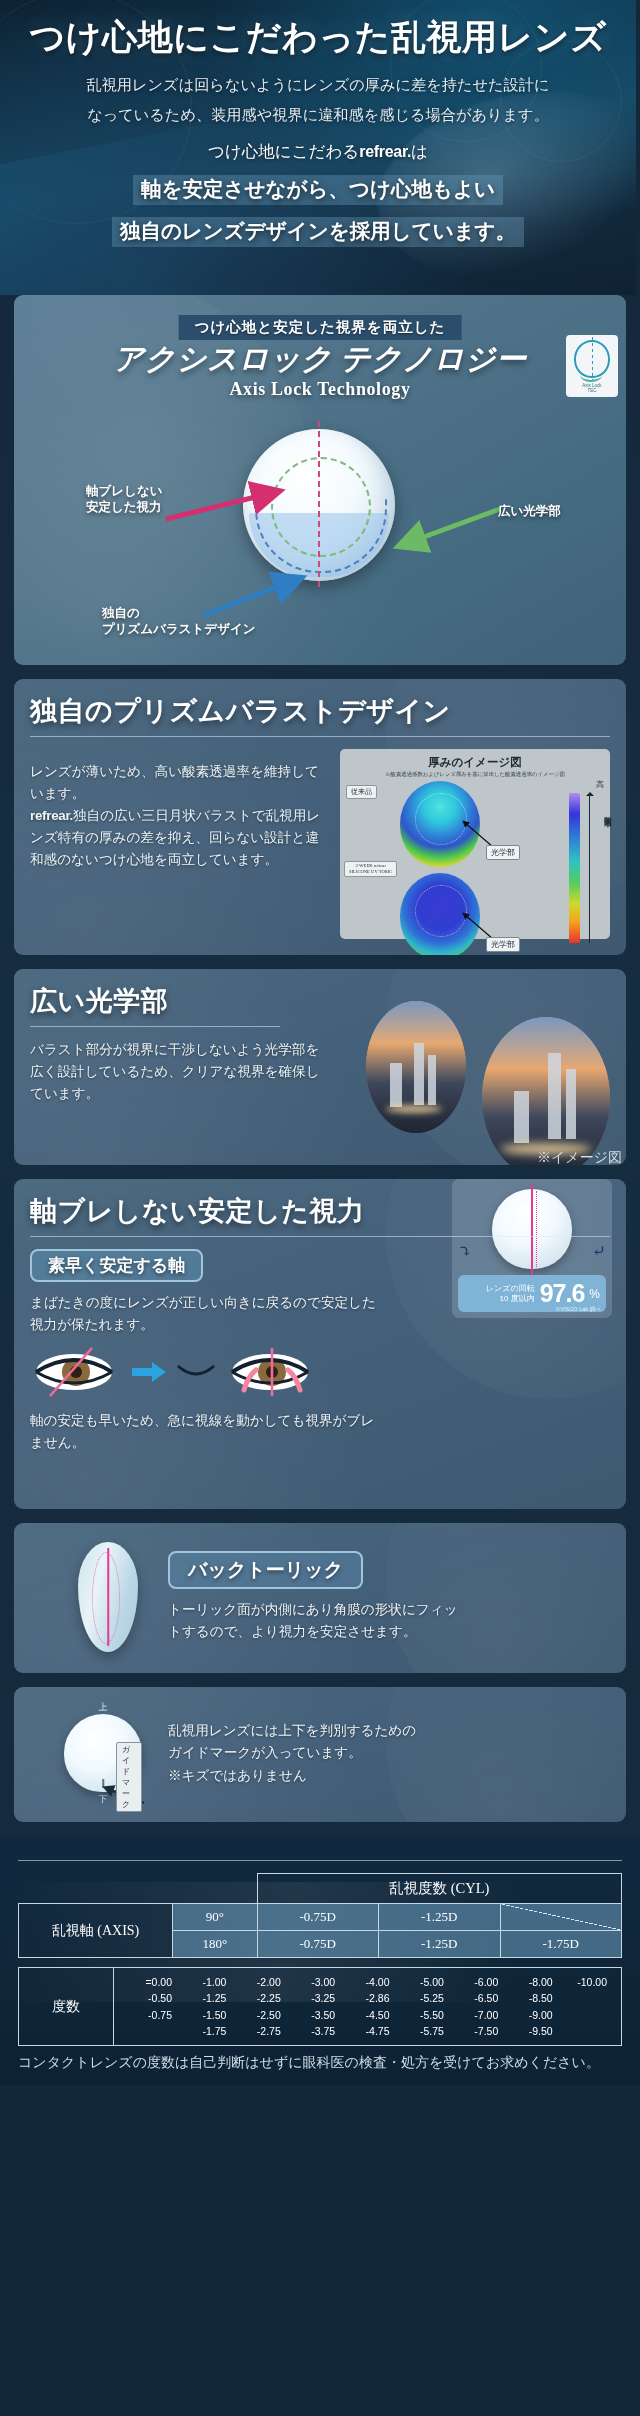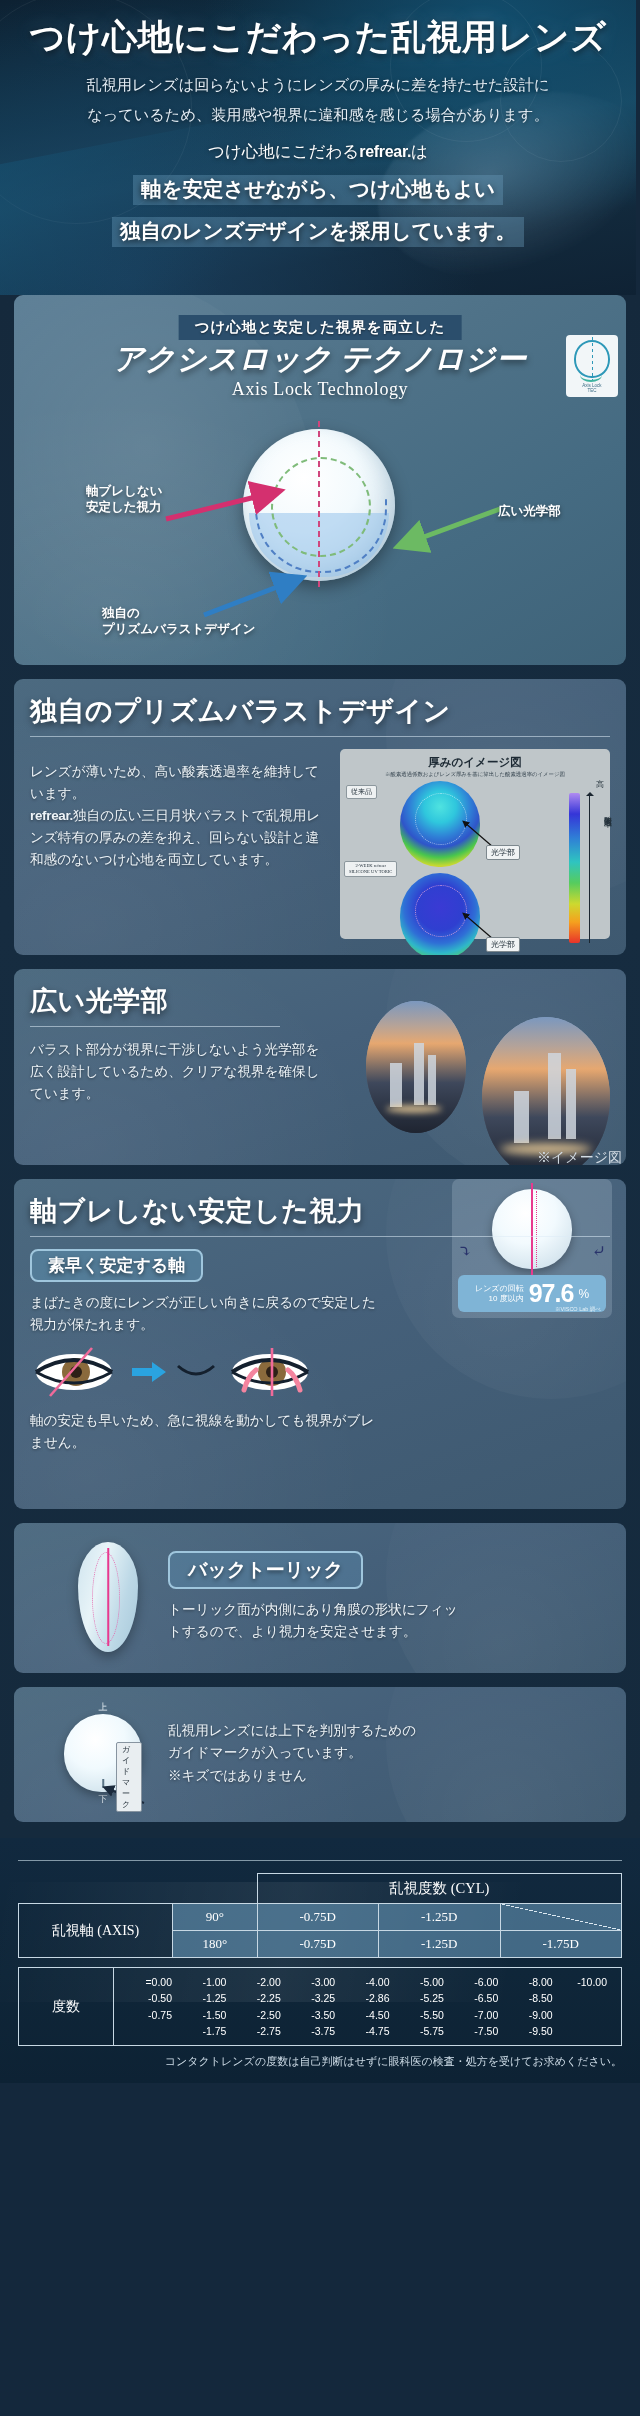--- a/index.html
+++ b/index.html
@@ -79,21 +79,21 @@
     background:#2b4e6c;padding:3px 16px;font-size:14.5px;font-weight:700;letter-spacing:1px;
     color:#fff;text-shadow:0 1px 2px rgba(0,0,0,.5);white-space:nowrap;
   }
   .alt-title{
     position:absolute;top:44px;left:0;width:100%;text-align:center;
     font-size:30px;font-weight:700;font-style:italic;letter-spacing:.5px;
     text-shadow:0 3px 6px rgba(0,0,0,.5);
   }
   .alt-en{
     position:absolute;top:84px;left:0;width:100%;text-align:center;
-    font-size:18px;font-weight:400;letter-spacing:.6px;
+    font-size:18px;font-weight:700;letter-spacing:.6px;
     text-shadow:0 2px 5px rgba(0,0,0,.5);
   }
   .alt-badge{
     position:absolute;right:8px;top:40px;width:52px;height:62px;border-radius:4px;
     background:#f2f6f8;display:flex;flex-direction:column;align-items:center;justify-content:flex-start;
     padding-top:3px;box-sizing:border-box;
   }
   .alt-badge .mark{
     width:32px;height:34px;border-radius:50% 50% 48% 48%;
     border:2px solid #2e98b8;border-bottom-color:#2e98b8;
@@ -232,21 +232,21 @@
   .statlens{
     position:relative;margin:2px auto 0;width:80px;height:80px;border-radius:50% 50% 48% 48%;
     background:radial-gradient(circle at 42% 30%, #ffffff 0%, #f2fafe 42%, #dceaf2 70%, #c6d9e5 100%);
     box-shadow:0 4px 10px rgba(0,0,0,.3);
   }
   .statlens .pinkline{position:absolute;left:50%;top:-6px;width:2px;height:92px;background:#e8398f;transform:translateX(-50%);}
   .statlens .tick{position:absolute;left:50%;top:2px;width:0;height:76px;border-left:1px dotted #e8398f;transform:translateX(4px);}
   .curvarr{position:absolute;font-size:17px;color:#29336b;}
   .bubble{
     margin-top:6px;background:#7fb4d6;border-radius:6px;padding:4px 6px;position:relative;
-    display:flex;align-items:center;justify-content:center;gap:5px;
+    display:flex;align-items:center;justify-content:flex-end;gap:5px;
   }
   .bubble:before{content:"";position:absolute;top:-7px;left:60%;border:7px solid transparent;border-bottom-color:#7fb4d6;}
   .bubble .bl{font-family:"Liberation Sans",sans-serif;font-size:8px;line-height:1.25;color:#fff;text-align:right;}
   .bubble .bnum{font-family:"Liberation Sans",sans-serif;font-size:25px;font-weight:700;color:#fff;letter-spacing:-1px;}
   .bubble .bpct{font-family:"Liberation Sans",sans-serif;font-size:12px;color:#fff;}
   .bubble .bsrc{position:absolute;right:5px;bottom:-1px;font-family:"Liberation Sans",sans-serif;font-size:5.5px;color:#e6f2f8;}
 
   .btpill{
     display:inline-block;border:2px solid #9fc6dd;border-radius:8px;
     background:rgba(95,150,185,.35);padding:4px 18px;font-size:19px;font-weight:700;
@@ -299,21 +299,21 @@
     content:"";position:absolute;left:0;bottom:0;width:100%;height:100%;
     background:linear-gradient(to top right, transparent 49.3%, #dbe8f1 49.3%, #dbe8f1 50.7%, transparent 50.7%);
   }
   .blankcell{border:none !important;background:transparent;}
   table.pw{width:100%;border-collapse:collapse;margin-top:9px;position:relative;z-index:2;}
   table.pw td{border:1px solid #c7d8e4;color:#fff;padding:6px 4px;}
   .pw-label{width:86px;text-align:center;font-size:14px;}
   .pwgrid{display:flex;gap:0;justify-content:space-between;padding:0 10px;}
   .pwcol{font-family:"Liberation Sans",sans-serif;font-size:10.5px;line-height:1.55;text-align:right;min-width:44px;}
   .foot{
-    margin-top:8px;text-align:right;font-size:11px;color:#cfdde8;position:relative;z-index:2;
+    margin-top:8px;text-align:left;font-size:14px;color:#cfdde8;position:relative;z-index:2;
   }
 </style>
 </head>
 <body>
 
 <div class="page">
 
   <section class="hero">
     <div class="blob b1"></div>
     <div class="blob b2"></div>

